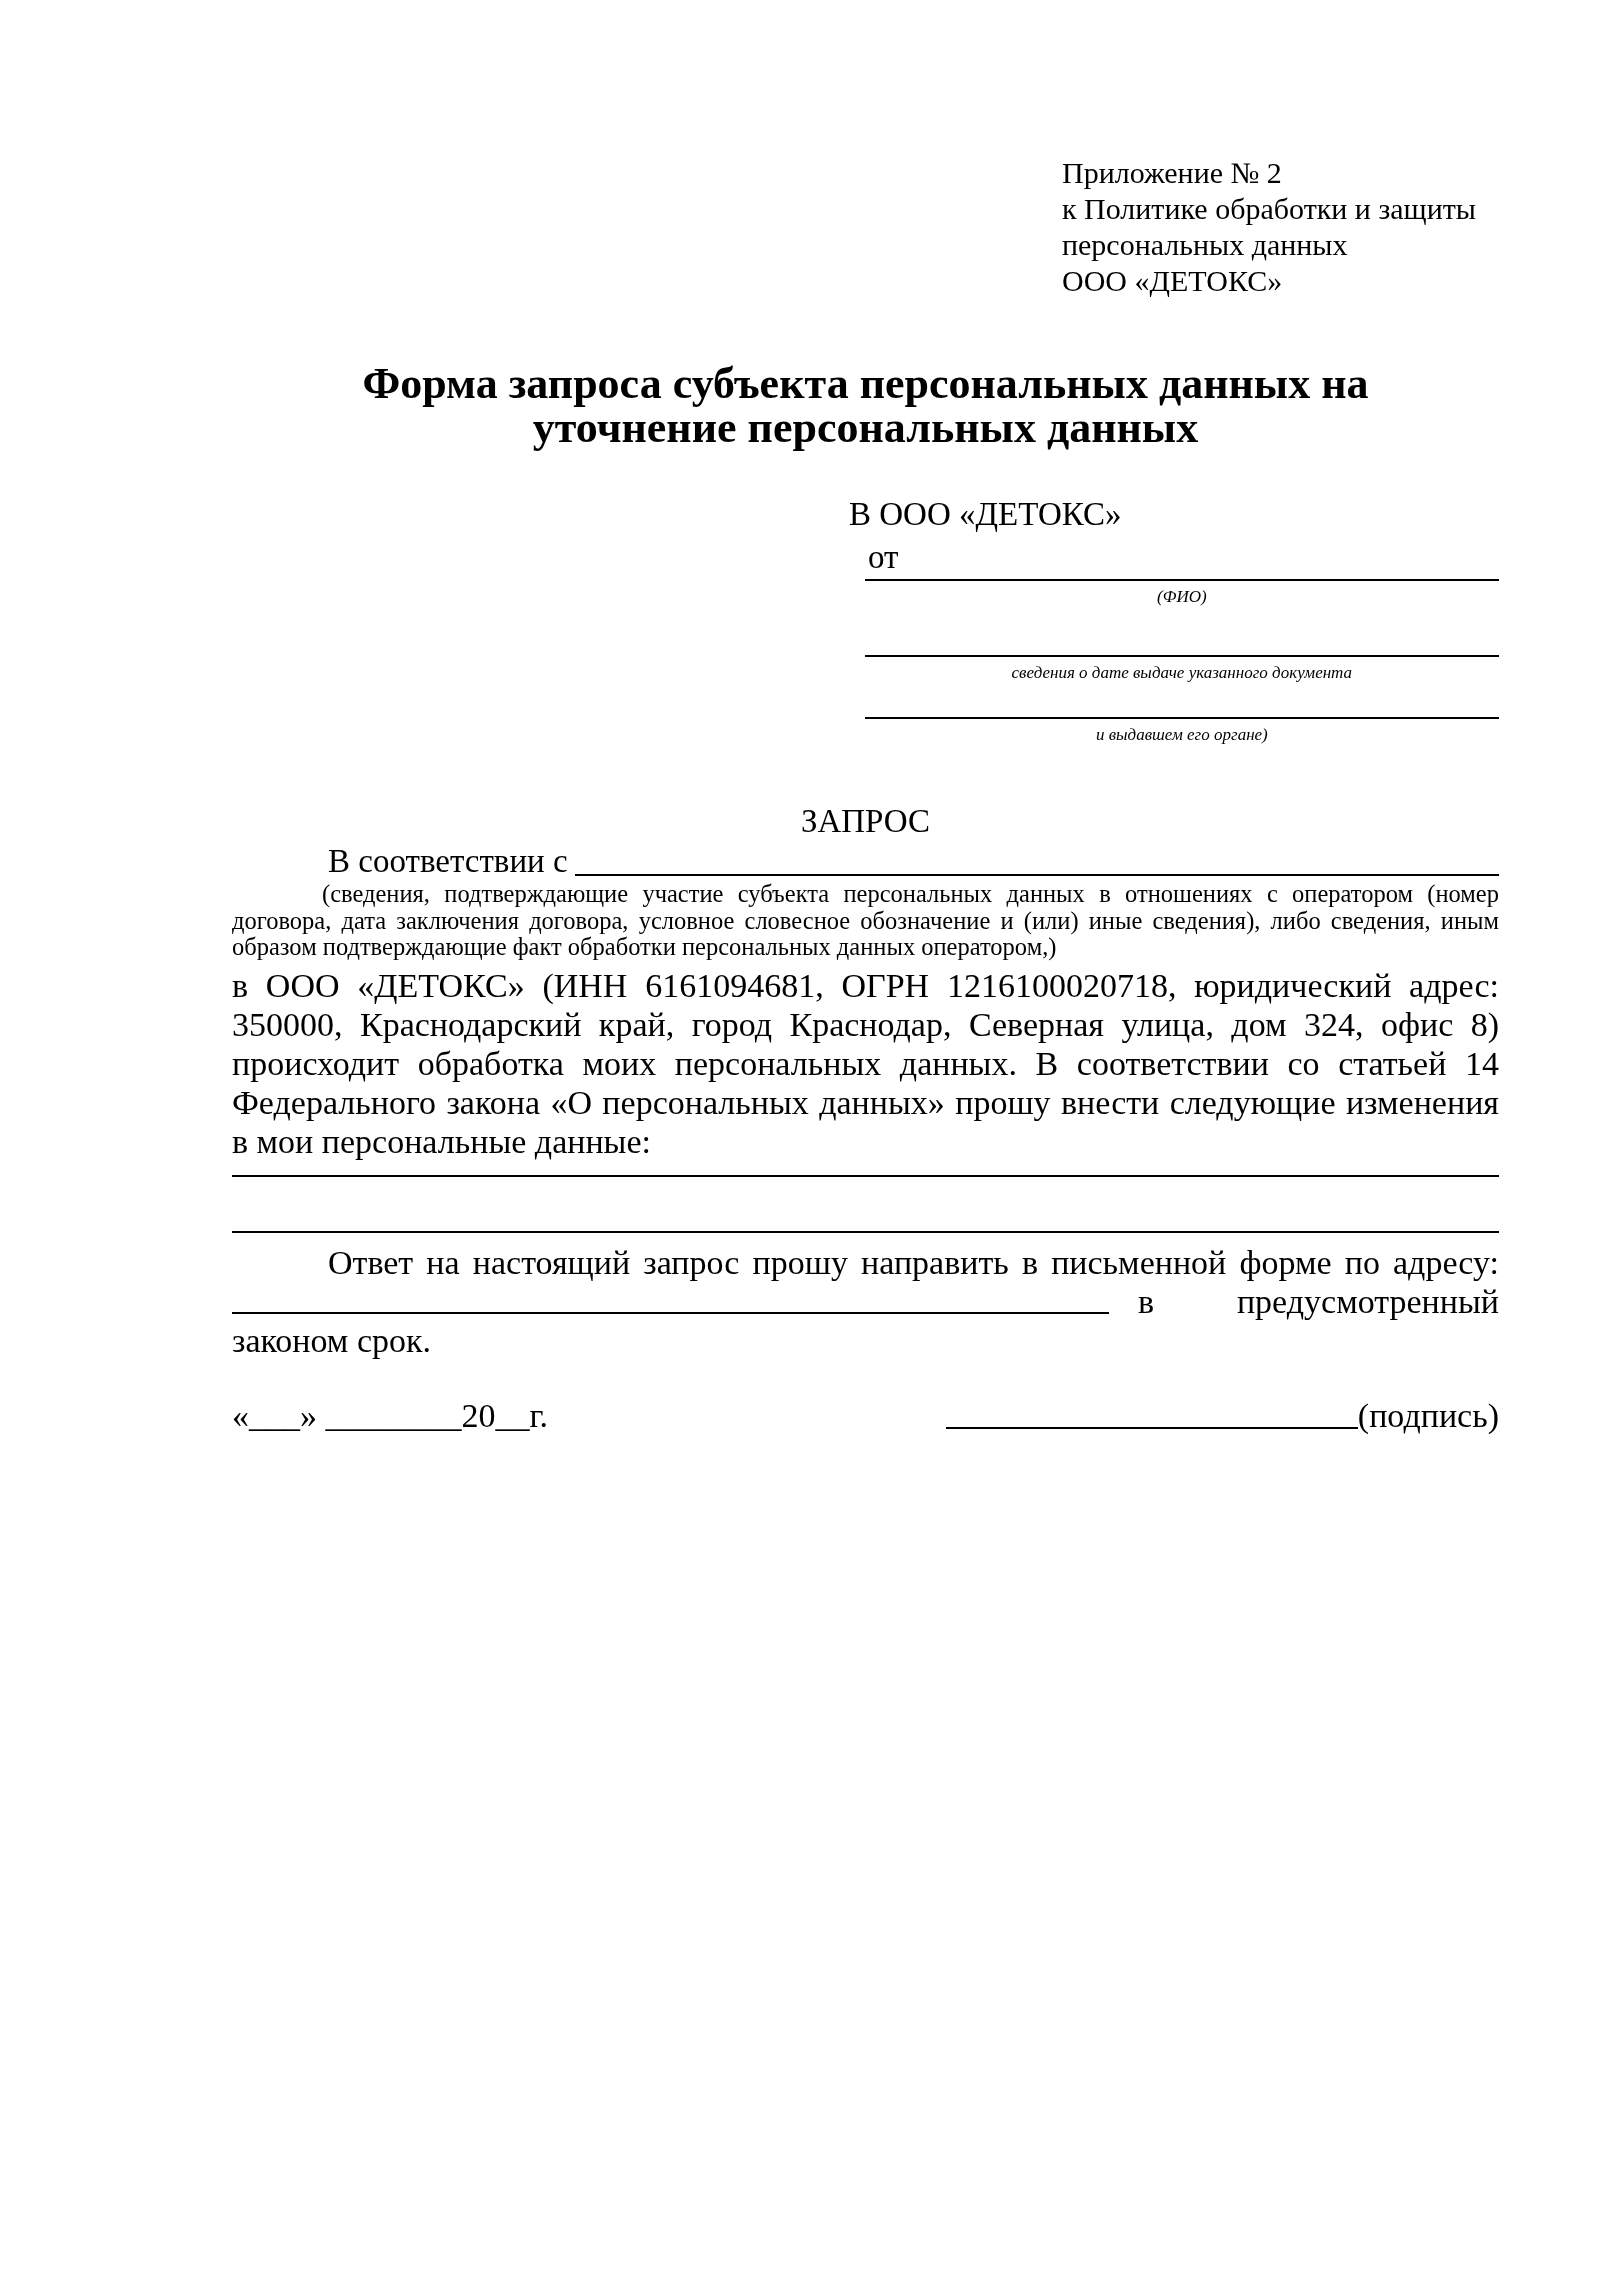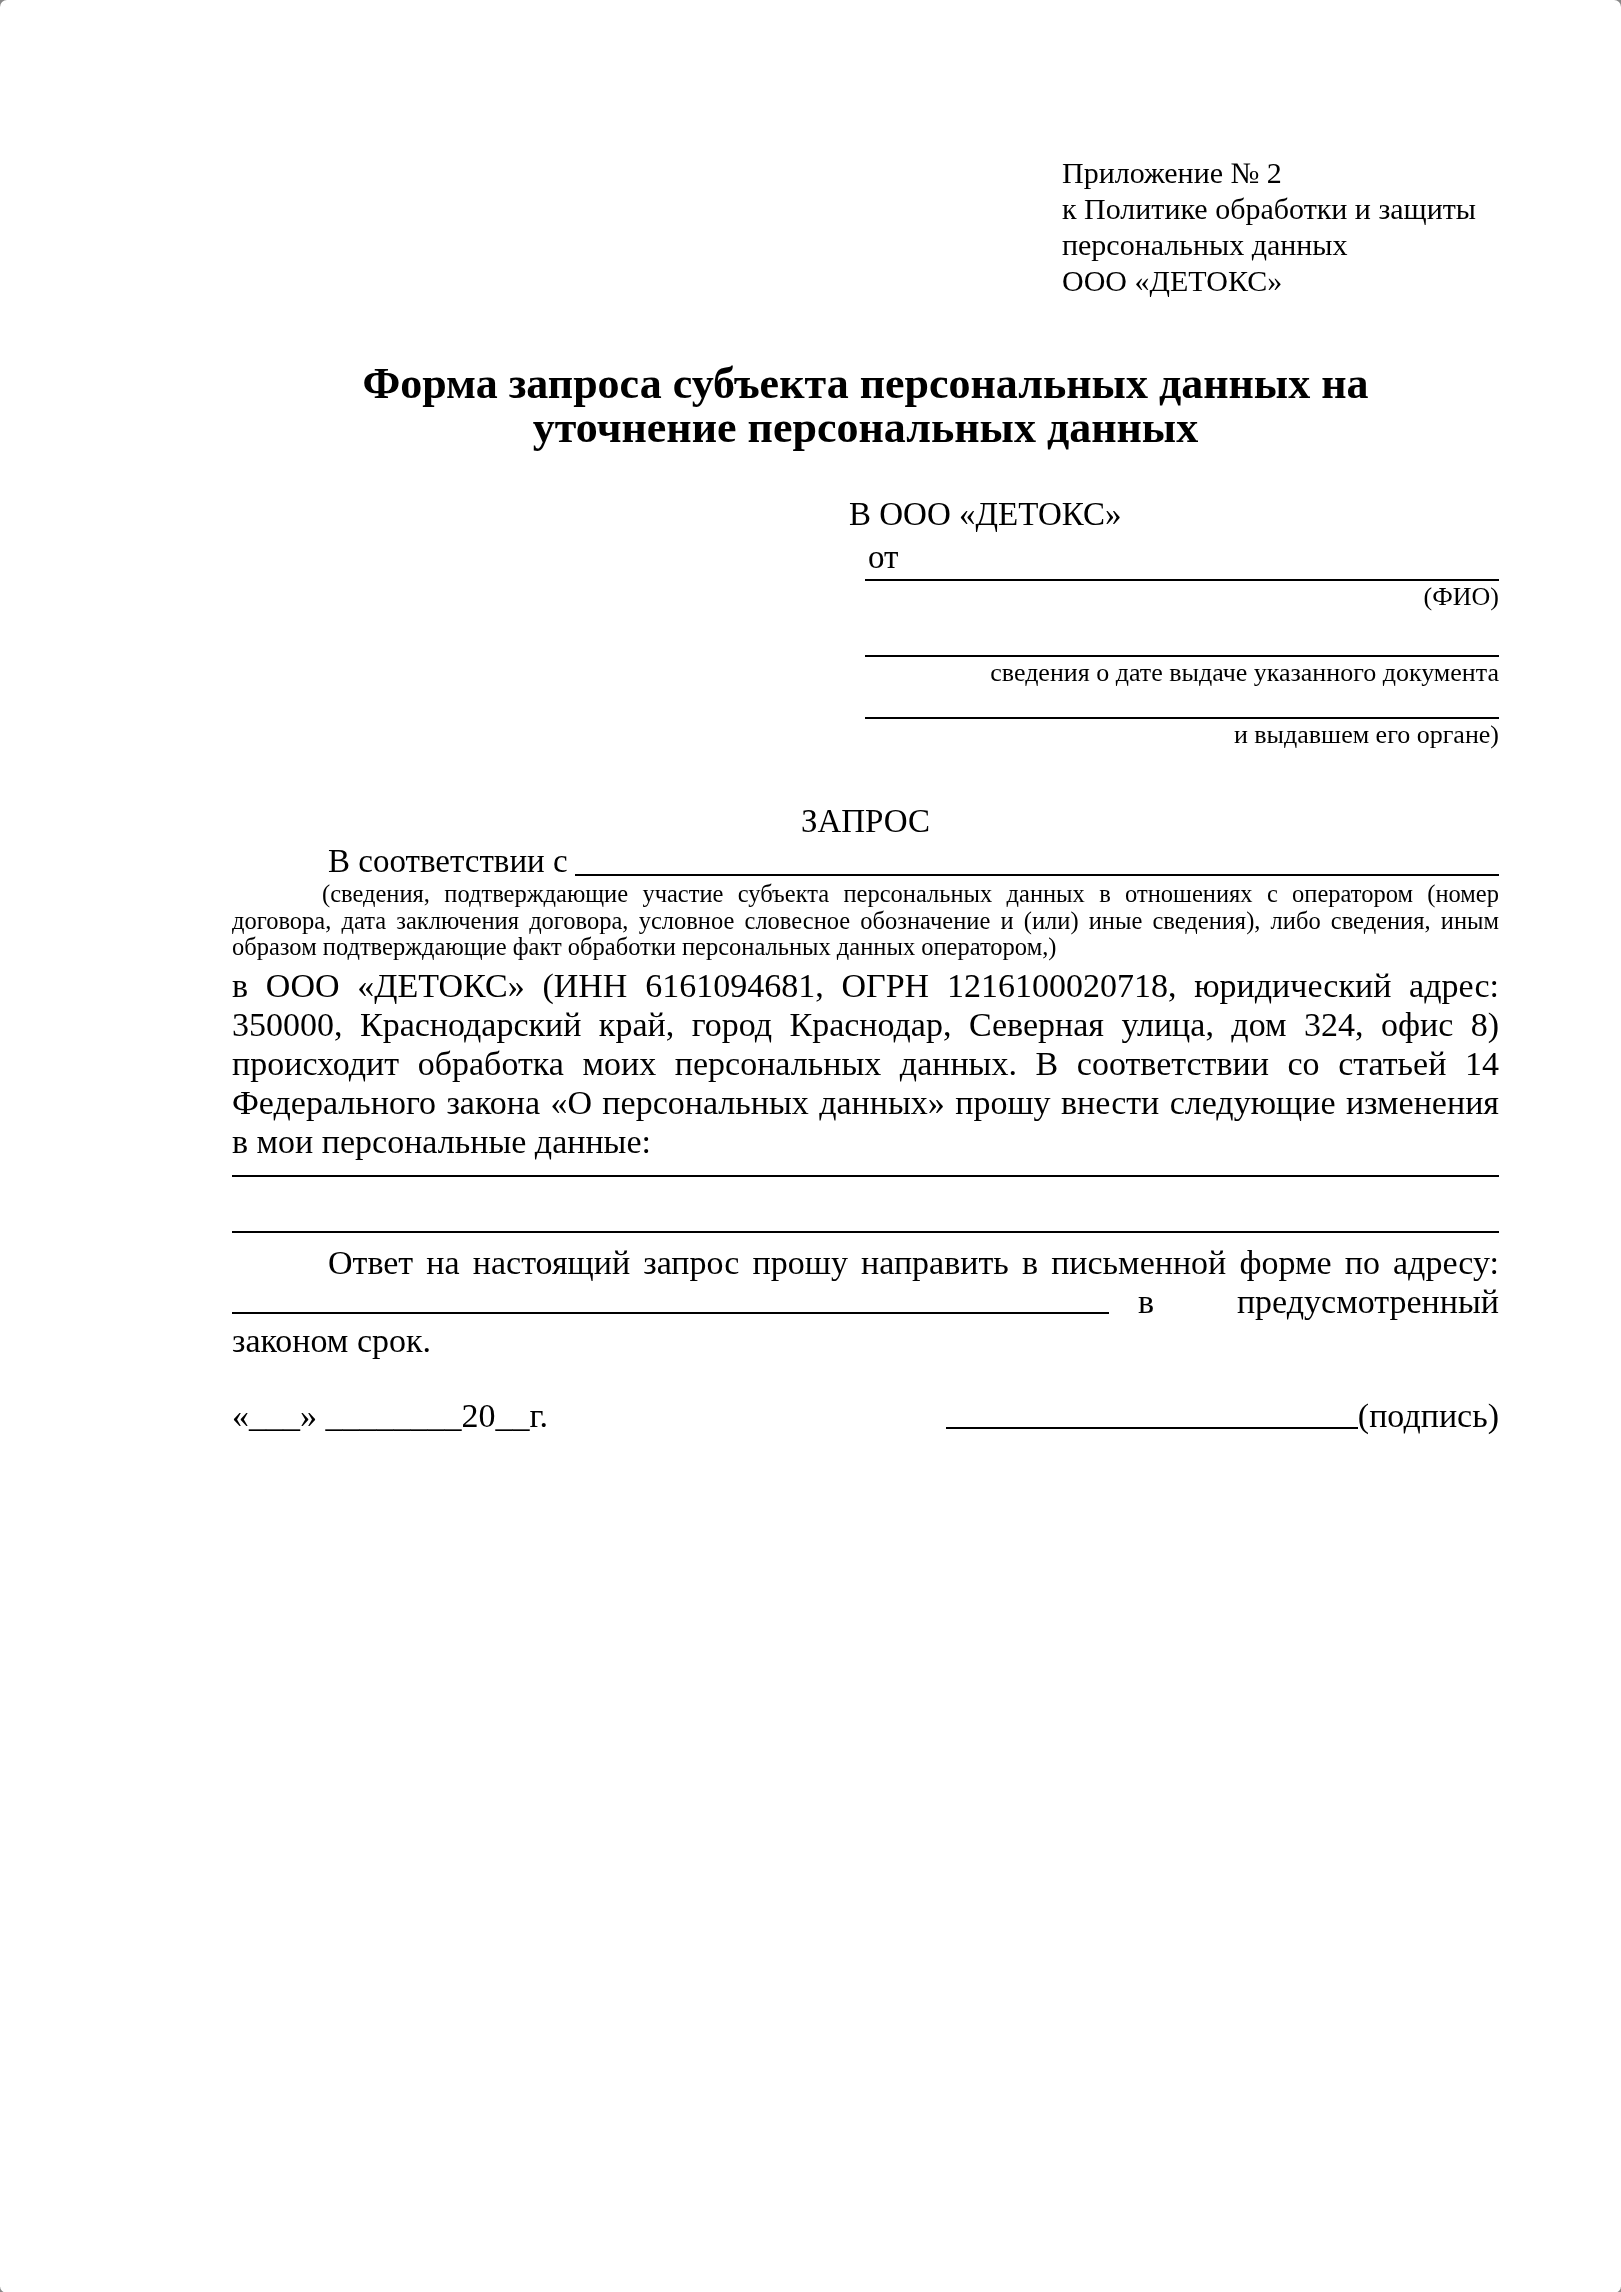--- a/index.html
+++ b/index.html
@@ -7,21 +7,20 @@
   .page {
     position: relative;
     width: 1621px;
     height: 2293px;
     margin: 0 auto;
     background: #ffffff;
     color: #000000;
     font-family: "Liberation Serif", "DejaVu Serif", serif;
     padding: 155px 122px 0 232px;
     overflow: hidden;
-    border-radius: 7px;
   }
   
   .appendix {
     width: 437px;
     margin-left: auto;
     font-size: 30px;
     line-height: 36px;
     text-align: left;
   }
   
@@ -42,23 +41,24 @@
     line-height: 43px;
   }
   .recipient-from { margin-left: 19px; }
   .f-line {
     height: 0;
     border-bottom: 2.9px solid #000;
     margin-left: 15.7px;
   }
   .f-caption {
     margin-left: 15.7px;
-    font-size: 26px;
+    font-size: 17px;
     line-height: 31px;
-    text-align: right;
+    text-align: center;
+    font-style: italic;
   }
   .gap28 { margin-top: 27.4px; }
   .gap44 { margin-top: 43px; }
   .gap30 { margin-top: 29px; }
   
   .request-heading {
     margin-top: 51px;
     font-size: 33px;
     line-height: 41px;
     text-align: center;

